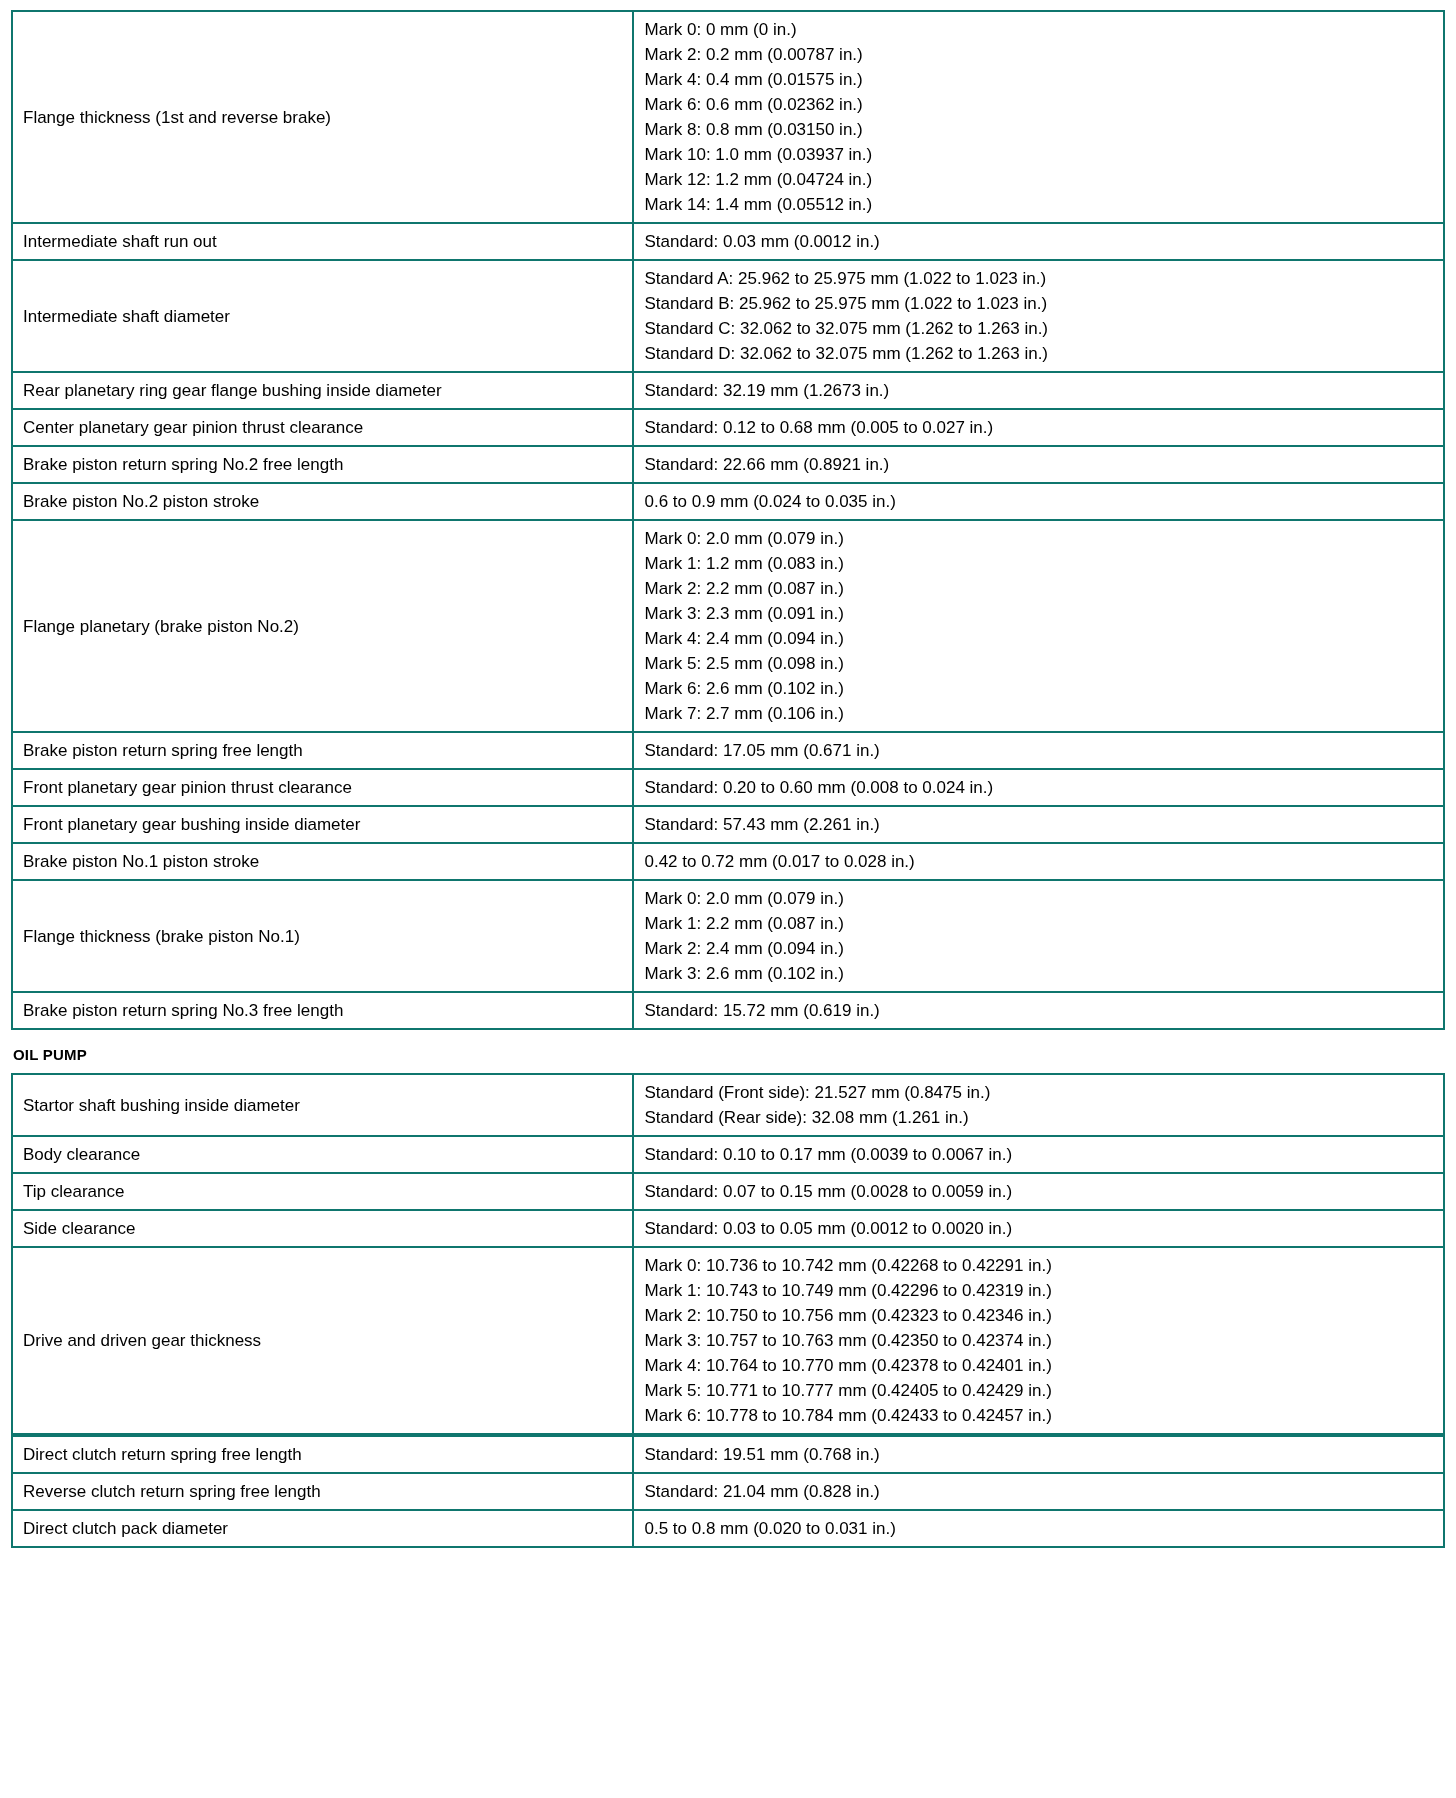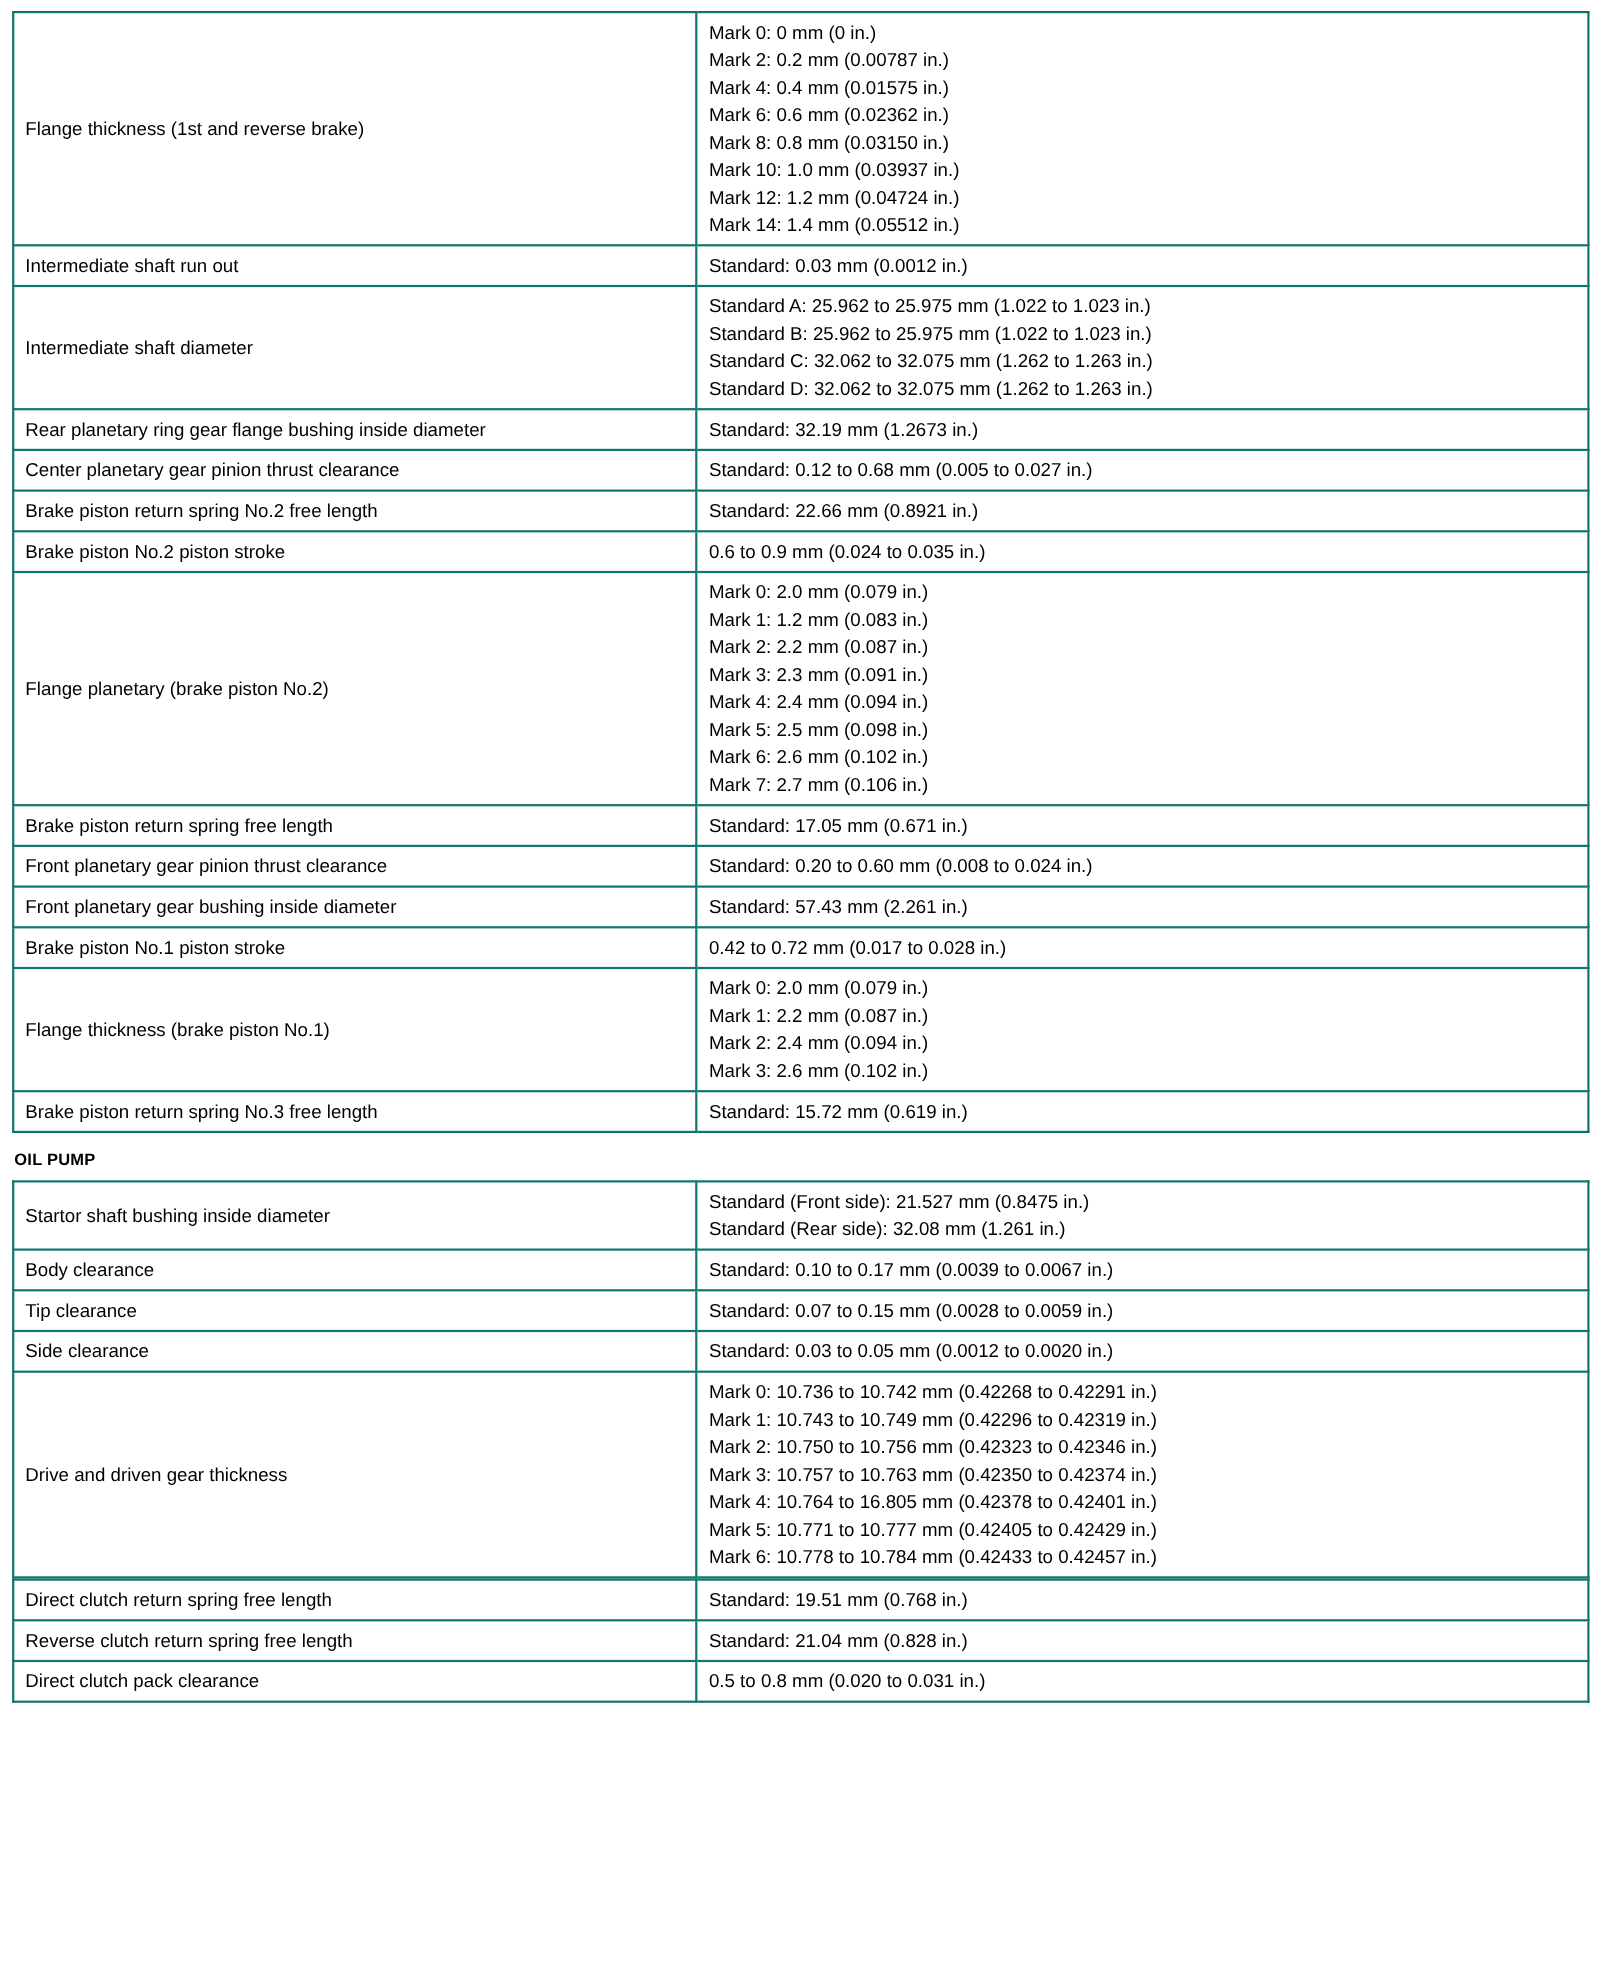--- a/index.html
+++ b/index.html
@@ -182,21 +182,21 @@
             <div class="value-line">Standard: 0.03 to 0.05 mm (0.0012 to 0.0020 in.)</div>
           </td>
         </tr>
         <tr>
           <td class="label">Drive and driven gear thickness</td>
           <td class="value">
             <div class="value-line">Mark 0: 10.736 to 10.742 mm (0.42268 to 0.42291 in.)</div>
             <div class="value-line">Mark 1: 10.743 to 10.749 mm (0.42296 to 0.42319 in.)</div>
             <div class="value-line">Mark 2: 10.750 to 10.756 mm (0.42323 to 0.42346 in.)</div>
             <div class="value-line">Mark 3: 10.757 to 10.763 mm (0.42350 to 0.42374 in.)</div>
-            <div class="value-line">Mark 4: 10.764 to 16.805 mm (0.42378 to 0.42401 in.)</div>
+            <div class="value-line">Mark 4: 10.764 to 10.770 mm (0.42378 to 0.42401 in.)</div>
             <div class="value-line">Mark 5: 10.771 to 10.777 mm (0.42405 to 0.42429 in.)</div>
             <div class="value-line">Mark 6: 10.778 to 10.784 mm (0.42433 to 0.42457 in.)</div>
           </td>
         </tr>
       </tbody>
     </table>
     <table class="spec">
       <tbody>
         <tr>
           <td class="label">Direct clutch return spring free length</td>
@@ -204,20 +204,20 @@
             <div class="value-line">Standard: 19.51 mm (0.768 in.)</div>
           </td>
         </tr>
         <tr>
           <td class="label">Reverse clutch return spring free length</td>
           <td class="value">
             <div class="value-line">Standard: 21.04 mm (0.828 in.)</div>
           </td>
         </tr>
         <tr>
-          <td class="label">Direct clutch pack clearance</td>
+          <td class="label">Direct clutch pack diameter</td>
           <td class="value">
             <div class="value-line">0.5 to 0.8 mm (0.020 to 0.031 in.)</div>
           </td>
         </tr>
       </tbody>
     </table>
   </div>
 
 </body></html>

